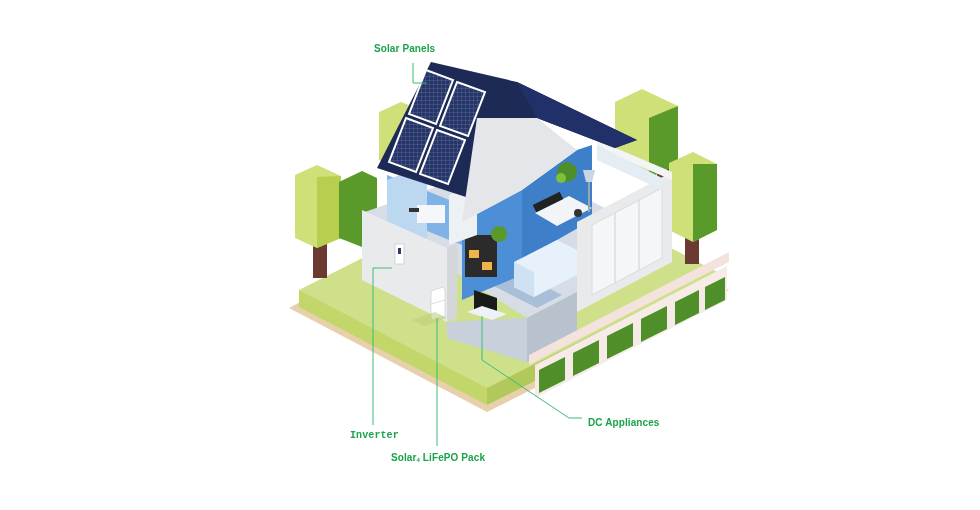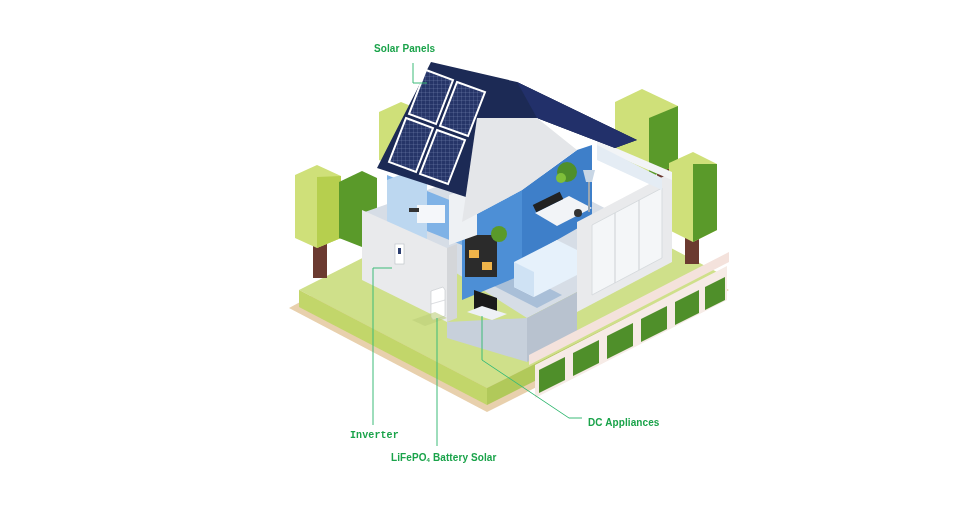--- a/index.html
+++ b/index.html
@@ -158,15 +158,15 @@
   <g stroke="#3dbb78" stroke-width="1" fill="none">
     <polyline points="396,63 396,83 410,83"></polyline>
     <polyline points="356,425 356,268 375,268"></polyline>
     <polyline points="420,446 420,318"></polyline>
     <polyline points="465,316 465,360 552,418 565,418"></polyline>
   </g>
 </svg>
 
 <div class="label lbl-solar">Solar Panels</div>
 <div class="label lbl-inverter">Inverter</div>
-<div class="label lbl-battery"><span>LiFePO</span><sub>4</sub><span> Battery Solar</span></div>
+<div class="label lbl-battery"><span>Solar</span><sub>4</sub><span> LiFePO Pack</span></div>
 <div class="label lbl-dc">DC Appliances</div>
 </div>
 
 </body></html>

